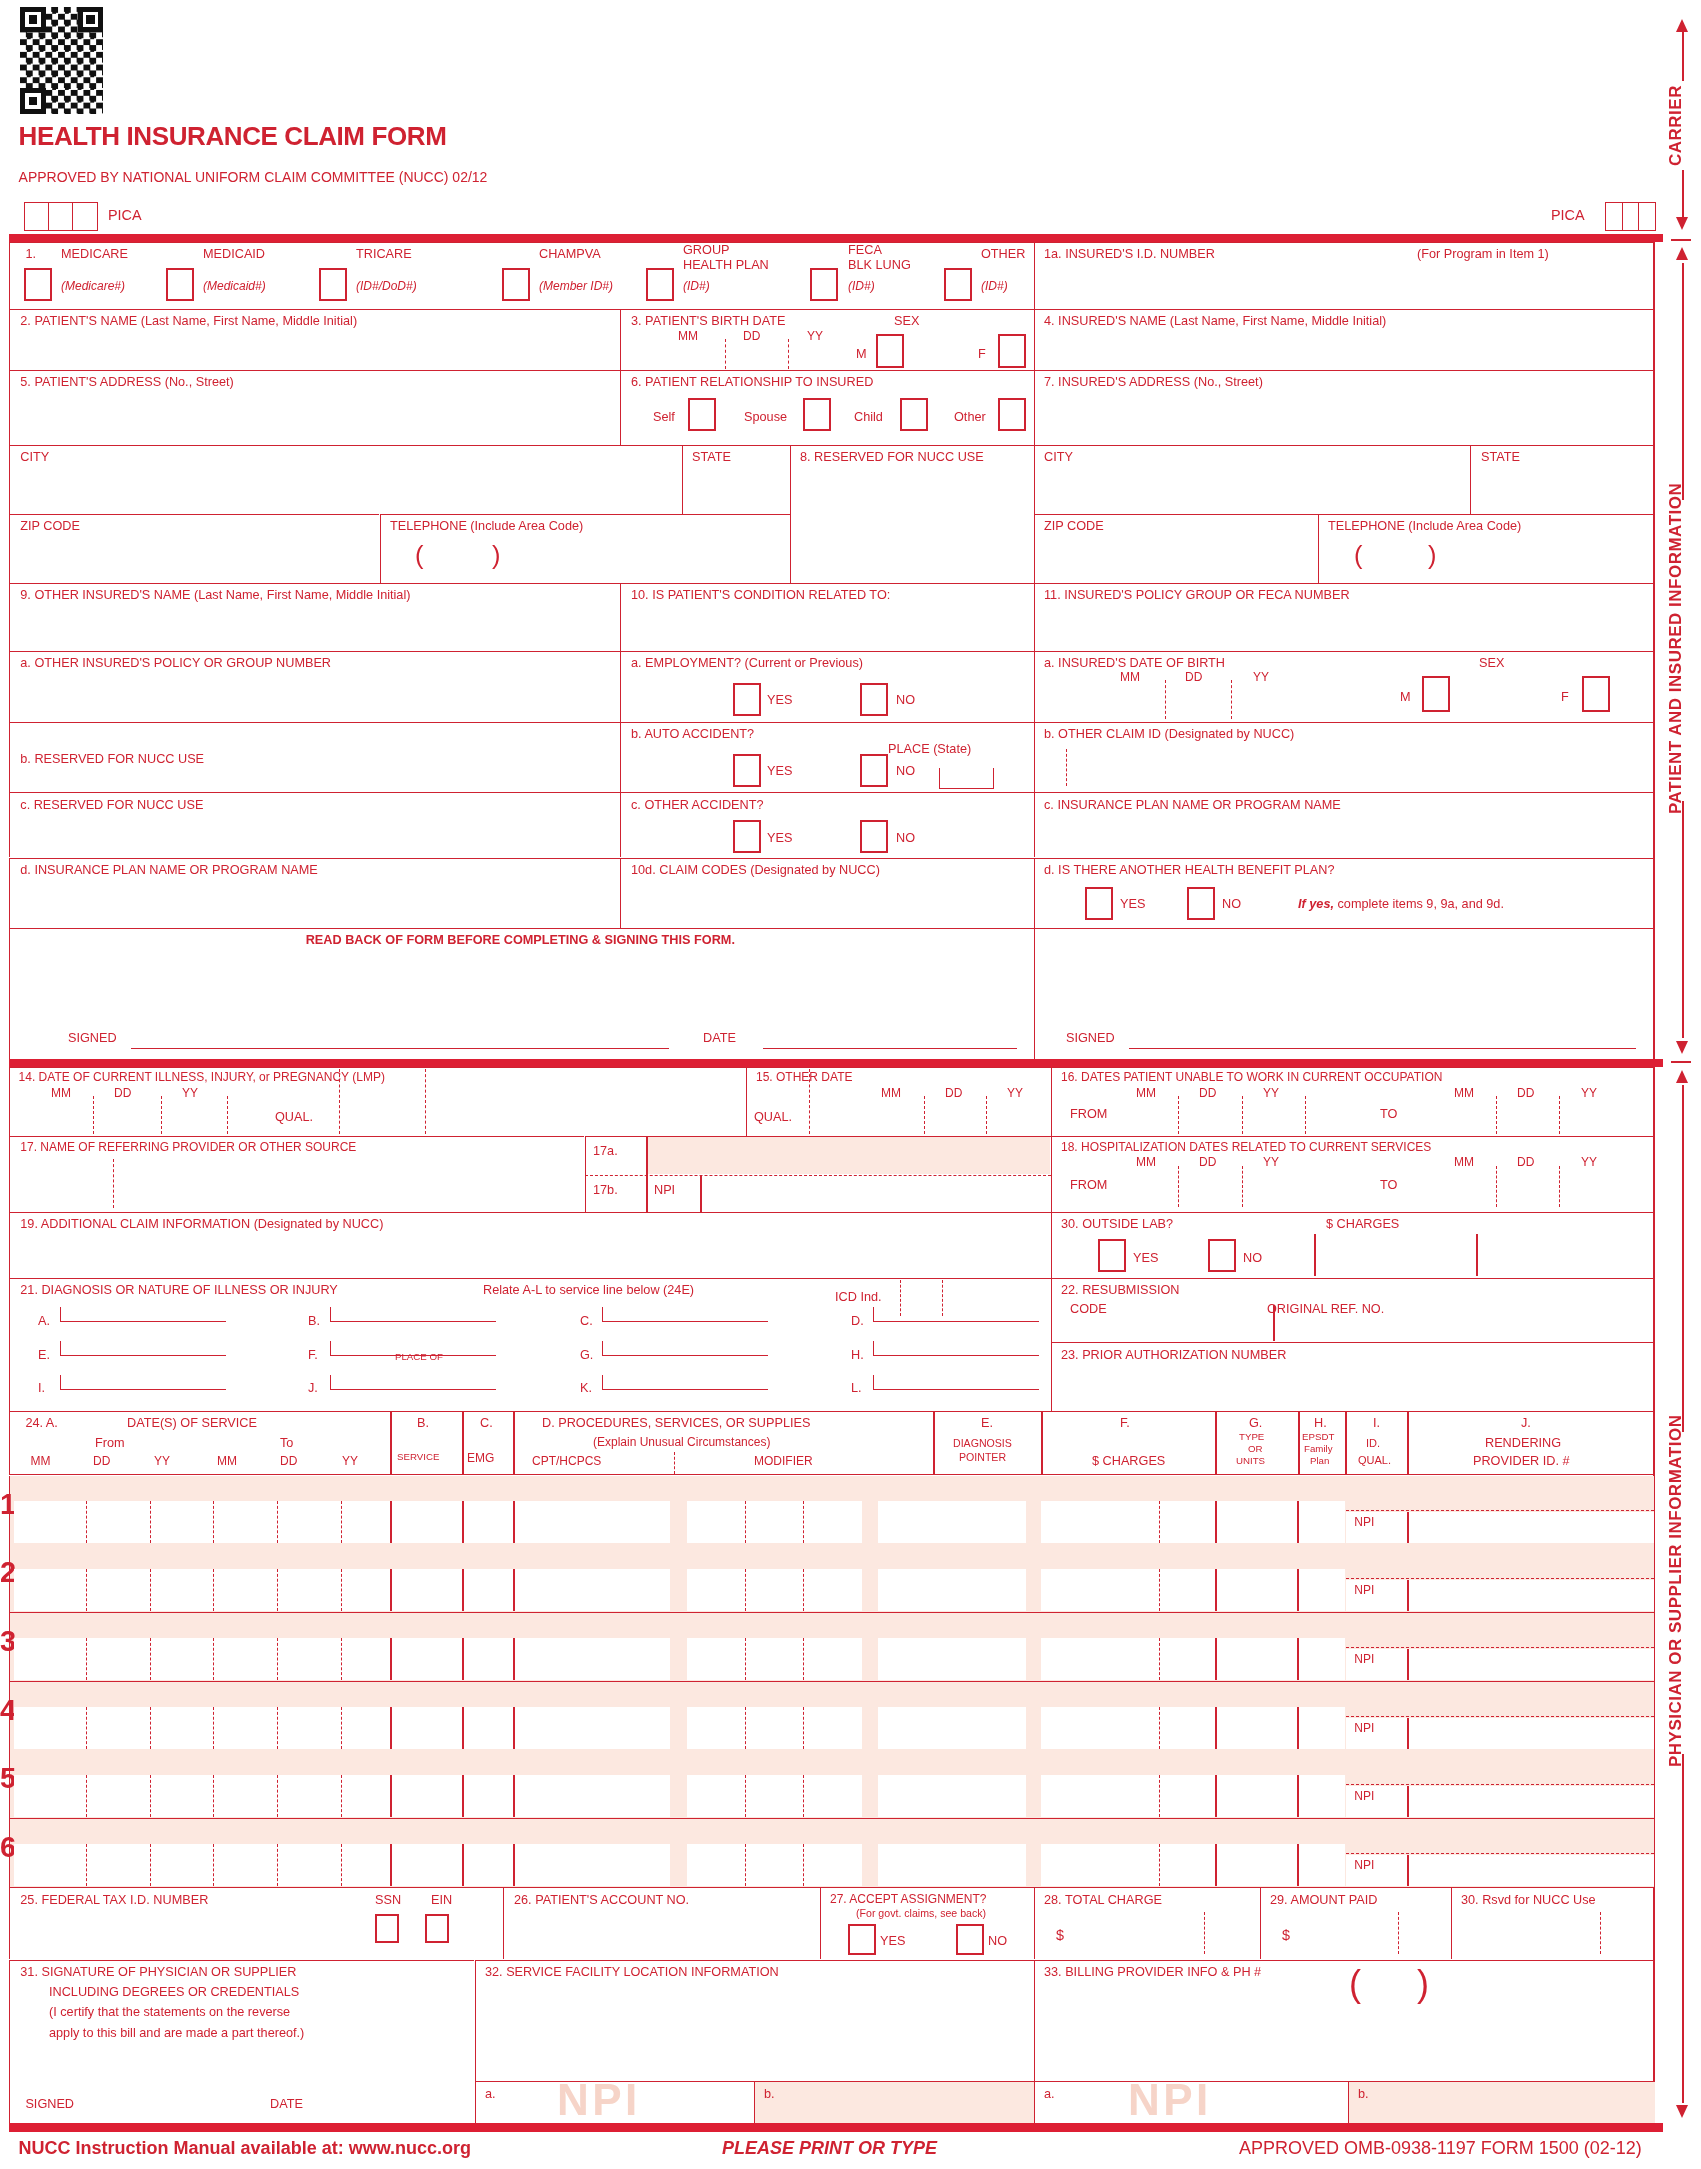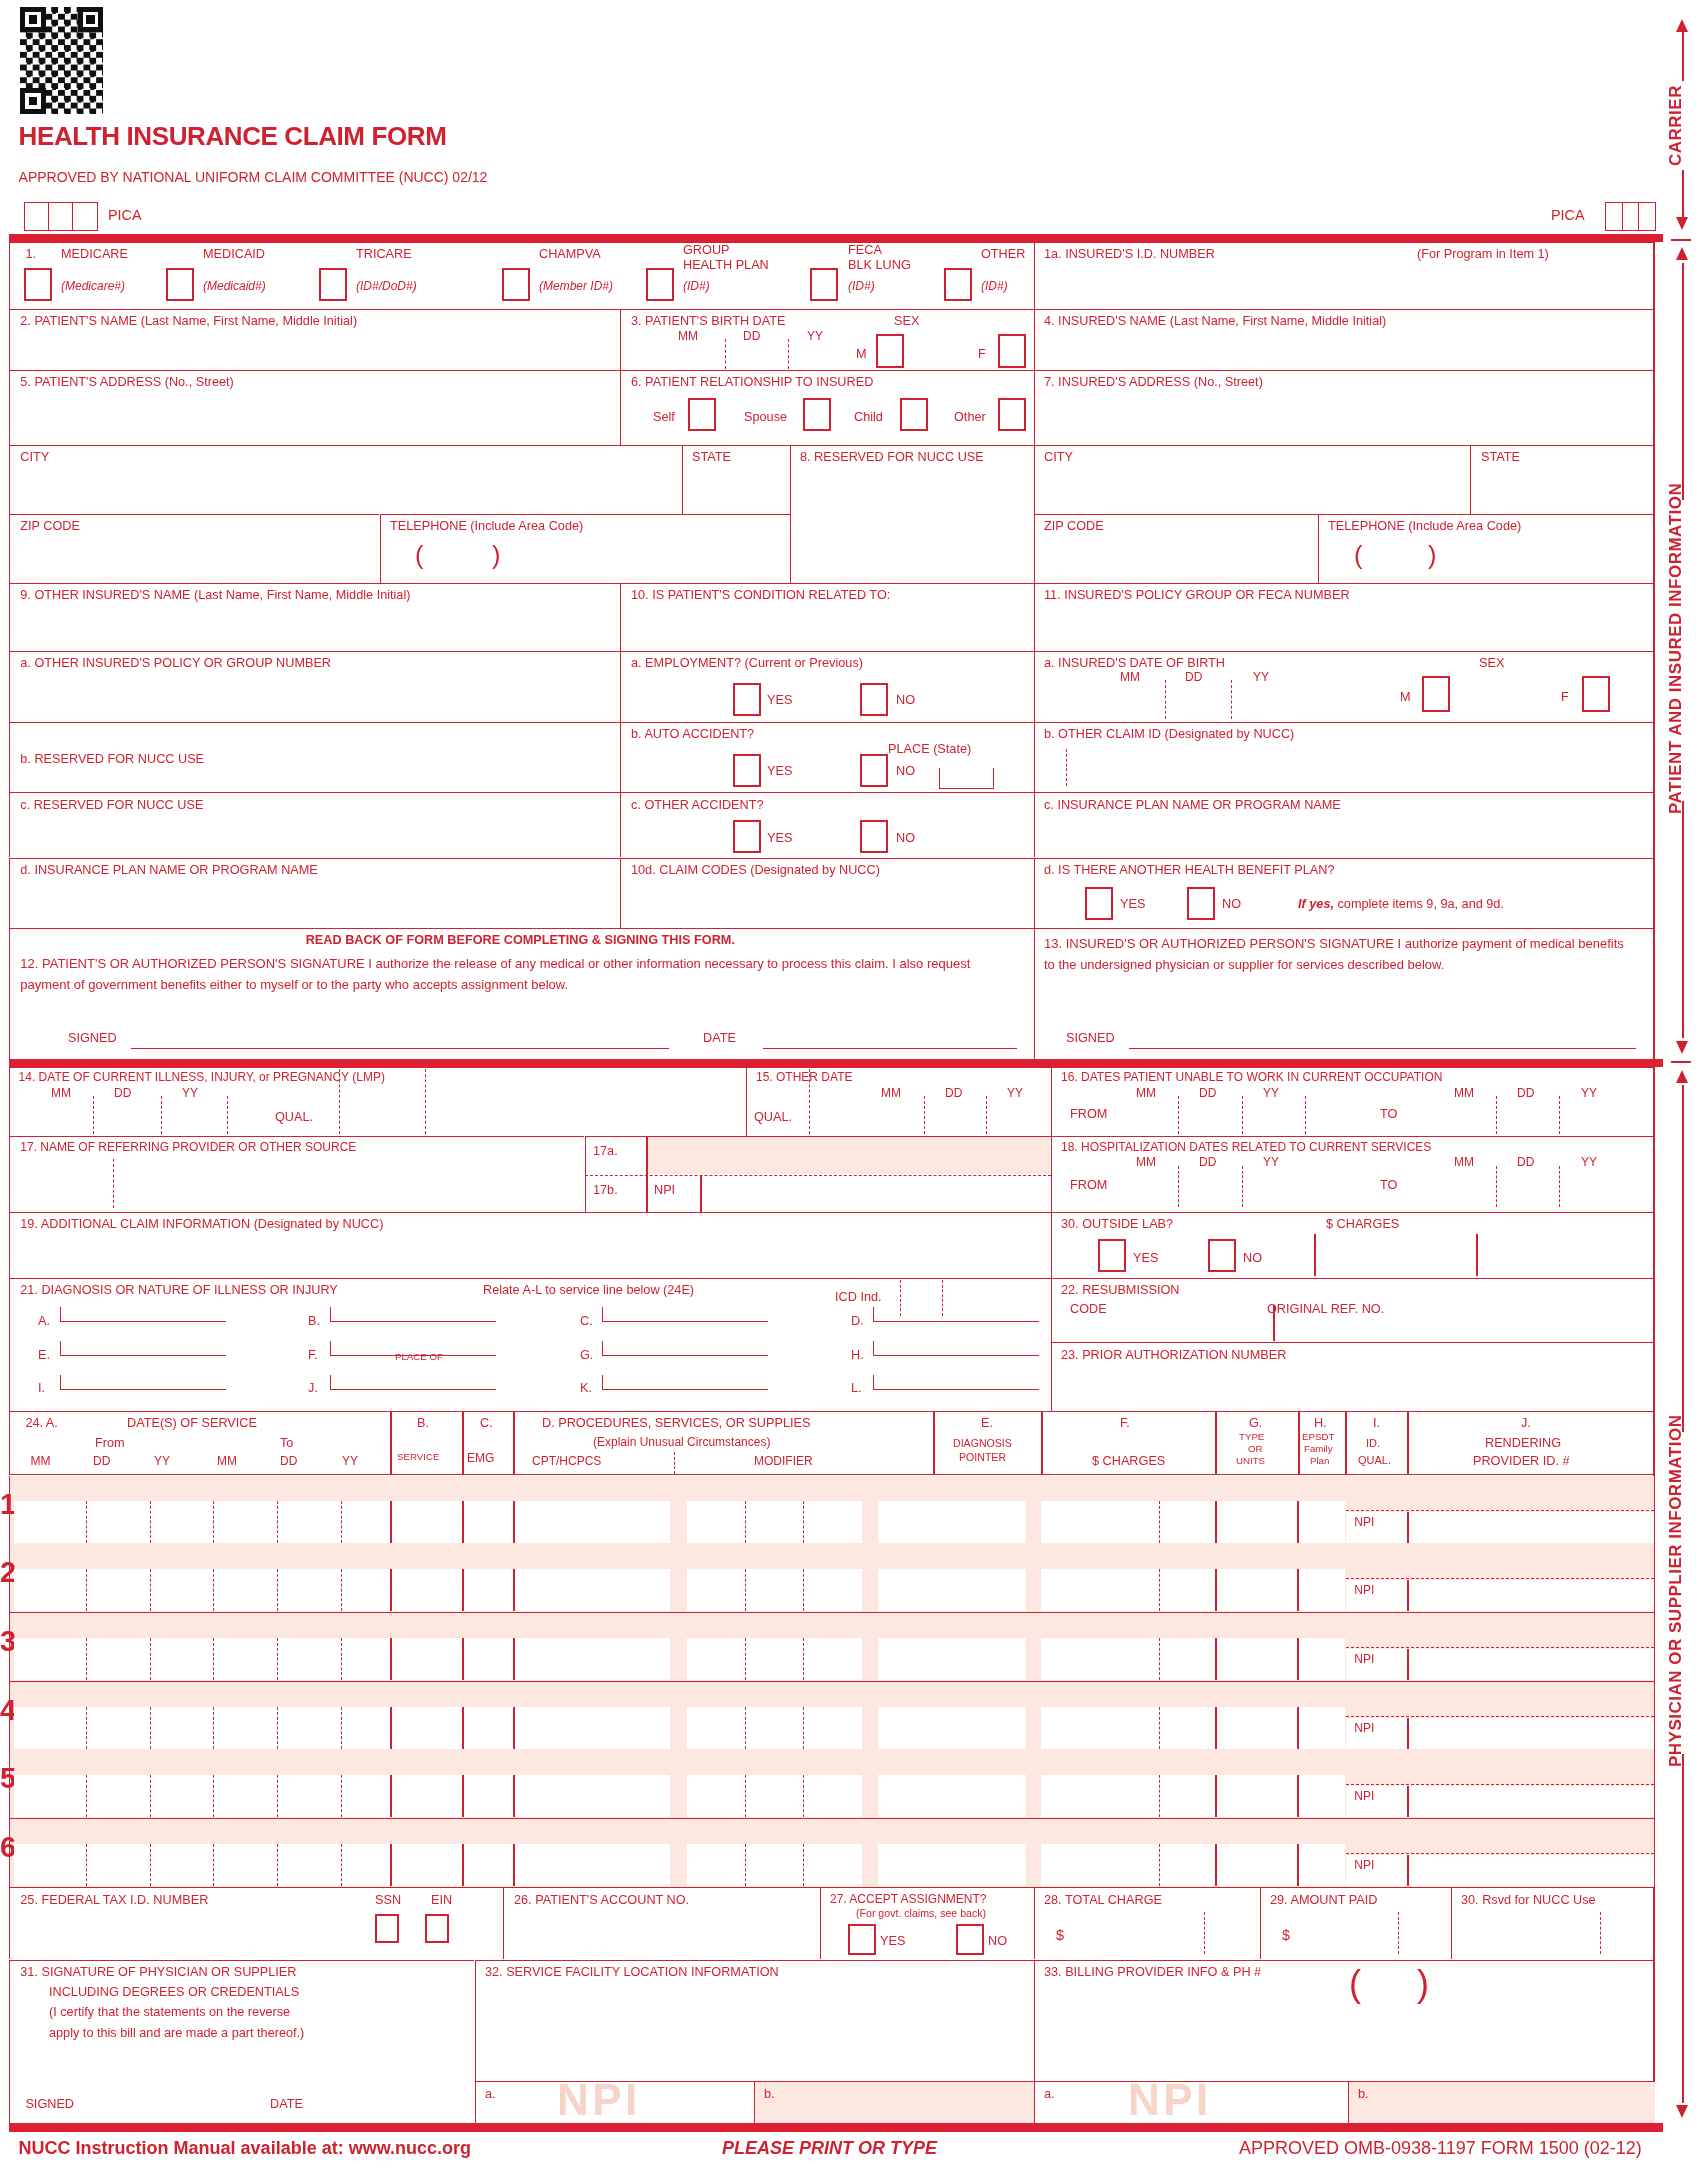--- a/index.html
+++ b/index.html
@@ -224,26 +224,24 @@
   <div class="lb" style="left:1044px;top:863px">d. IS THERE ANOTHER HEALTH BENEFIT PLAN?</div>
   <div class="cb" style="left:1085px;top:887px"></div>
   <div class="lb" style="left:1120px;top:897px">YES</div>
   <div class="cb" style="left:1187px;top:887px"></div>
   <div class="lb" style="left:1222px;top:897px">NO</div>
   <div class="lb" style="left:1298px;top:897px"><span class="bold it">If yes,</span><span> complete items 9, 9a, and 9d.</span></div>
 
   <div class="bx" style="left:9.3px;top:928px;width:1025px;height:131px"></div>
   <div class="bx" style="left:1034px;top:928px;width:620px;height:131px"></div>
   <div class="lb bold" style="left:20.3px;top:933px;width:1000px;text-align:center;white-space:normal">READ BACK OF FORM BEFORE COMPLETING &amp; SIGNING THIS FORM.</div>
-  <div class="lb" style="left:20.3px;top:953px;width:993px;white-space:normal;line-height:21px;font-size:13px">12. PATIENT'S OR AUTHORIZED PERSON'S SIGNATURE  I authorize the release of any medical or other information necessary to process this claim. I also request payment of government benefits either to myself or to the party who accepts assignment below.</div>
   <div class="lb" style="left:68px;top:1031px">SIGNED</div>
   <div class="ul" style="left:131px;top:1048px;width:538px"></div>
   <div class="lb" style="left:703px;top:1031px">DATE</div>
   <div class="ul" style="left:763px;top:1048px;width:254px"></div>
-  <div class="lb" style="left:1044px;top:933px;width:593px;white-space:normal;line-height:21px;font-size:13px">13. INSURED'S OR AUTHORIZED PERSON'S SIGNATURE I authorize payment of medical benefits to the undersigned physician or supplier for services described below.</div>
   <div class="lb" style="left:1066px;top:1031px">SIGNED</div>
   <div class="ul" style="left:1129px;top:1048px;width:507px"></div>
 
   <div class="bar" style="top:1059px"></div>
 
   <div class="bx" style="left:9.3px;top:1067px;width:737px;height:69px"></div>
   <div class="bx" style="left:746px;top:1067px;width:305px;height:69px"></div>
   <div class="bx" style="left:1051px;top:1067px;width:603px;height:69px"></div>
   <div class="lb f14" style="left:18.6px;top:1071px">14. DATE OF CURRENT ILLNESS, INJURY, or PREGNANCY (LMP)</div>
   <div class="lb f14" style="left:51px;top:1087px">MM</div>

